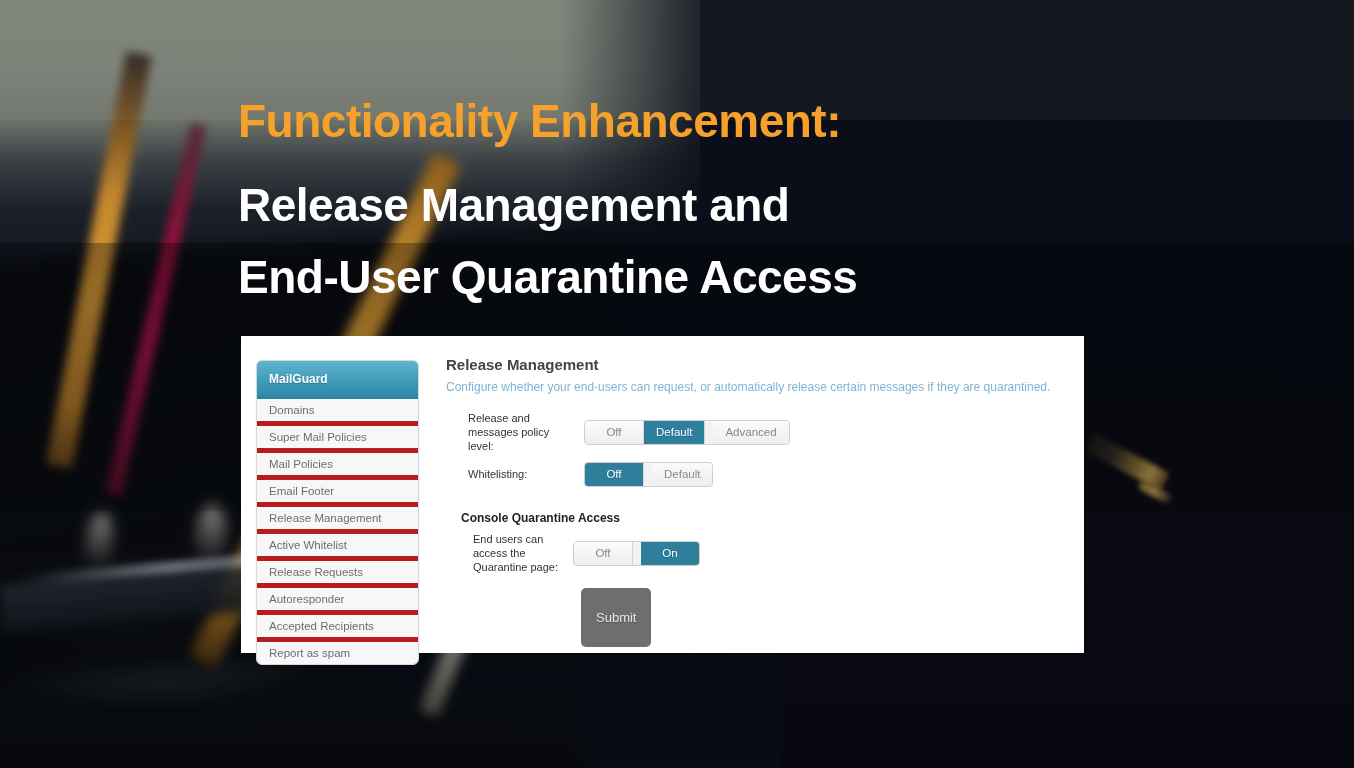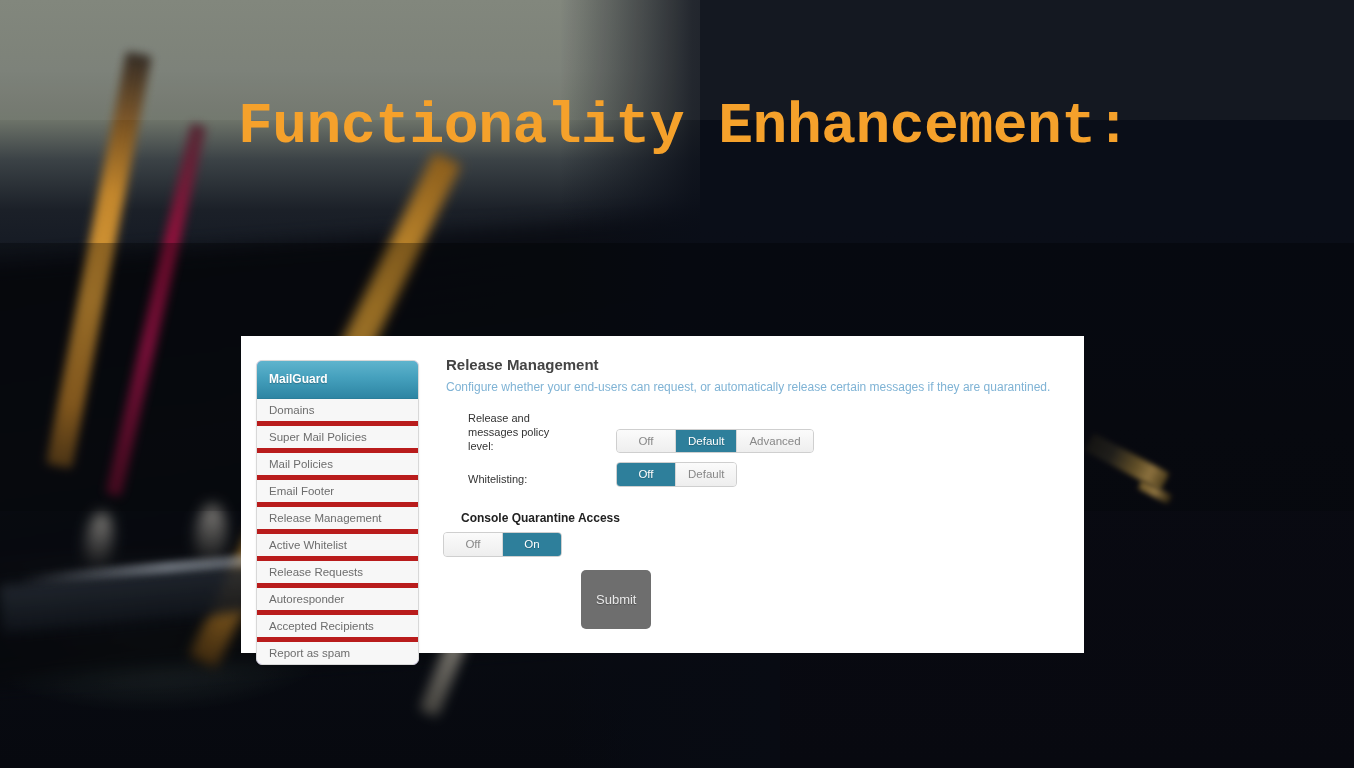--- a/index.html
+++ b/index.html
@@ -152,24 +152,23 @@
     top: 98px;
     width: 900px;
   }
   .hero-line {
     font-weight: bold;
     line-height: 1.0;
     letter-spacing: -0.5px;
     white-space: nowrap;
   }
   .hero-line-1 {
-    font-size: 58px;
+    font-size: 46px;
     color: #f5a12b;
     margin-bottom: 38px;
-    font-family: Liberation Mono, monospace;
   }
   .hero-line-2, .hero-line-3 {
     font-size: 46px;
     color: #ffffff;
     margin-bottom: 26px;
   }
 
   
   .panel {
     position: absolute;
@@ -229,23 +228,22 @@
   }
   .content-desc {
     font-size: 12px;
     color: #7fb3d5;
     margin: 0 0 18px 3px;
     white-space: nowrap;
   }
 
   .form-row {
     display: flex;
-    align-items: flex-end;
+    align-items: center;
     margin-bottom: 9px;
-    gap: 32px;
   }
   .form-label {
     width: 108px;
     text-align: left;
     font-size: 11px;
     color: #333333;
     line-height: 1.25;
     padding-right: 8px;
     margin-left: 25px;
   }
@@ -262,21 +260,21 @@
   .seg {
     font-size: 11.5px;
     padding: 5px 12px;
     color: #888888;
     background: linear-gradient(180deg, #fbfbfb 0%, #eeeeee 100%);
     border-right: 1px solid #d6d6d6;
     min-width: 34px;
     text-align: center;
     line-height: 1.1;
   }
-  .seg:last-child { border-right: none; }
+  .seg:last-child { border-right: none; margin-left: 8px; }
   .seg.active {
     color: #ffffff;
     background: #2e7f9b;
     text-shadow: 0 1px 1px rgba(0,0,0,0.22);
   }
 
   .section-title {
     font-size: 12px;
     font-weight: bold;
     color: #222222;
@@ -325,20 +323,22 @@
     <div class="bg-right-feather"></div>
     <div class="pen"></div>
     <div class="pen-tip"></div>
     <div class="band band-1"></div>
     <div class="band band-2"></div>
     <div class="band band-3"></div>
   </div>
 
   <div class="hero">
     <div class="hero-line hero-line-1">Functionality Enhancement:</div>
+    <div class="hero-line hero-line-2">Release Management and</div>
+    <div class="hero-line hero-line-3">End-User Quarantine Access</div>
   </div>
 
   <div class="panel">
 
     <div class="sidebar">
       <div class="sidebar-header">MailGuard</div>
       <div class="sidebar-item">Domains</div>
       <div class="sidebar-item">Super Mail Policies</div>
       <div class="sidebar-item">Mail Policies</div>
       <div class="sidebar-item">Email Footer</div>
@@ -372,20 +372,25 @@
         </div>
         <div class="segmented">
           <div class="seg active">Off</div>
           <div class="seg">Default</div>
         </div>
       </div>
 
       <div class="section-title">Console Quarantine Access</div>
 
       <div class="form-row">
+        <div class="form-label-multi">
+          <div>End users can</div>
+          <div>access the</div>
+          <div>Quarantine page:</div>
+        </div>
         <div class="segmented">
           <div class="seg">Off</div>
           <div class="seg active">On</div>
         </div>
       </div>
 
       <div class="submit-row">
         <span class="submit-btn">Submit</span>
       </div>
     </div>

